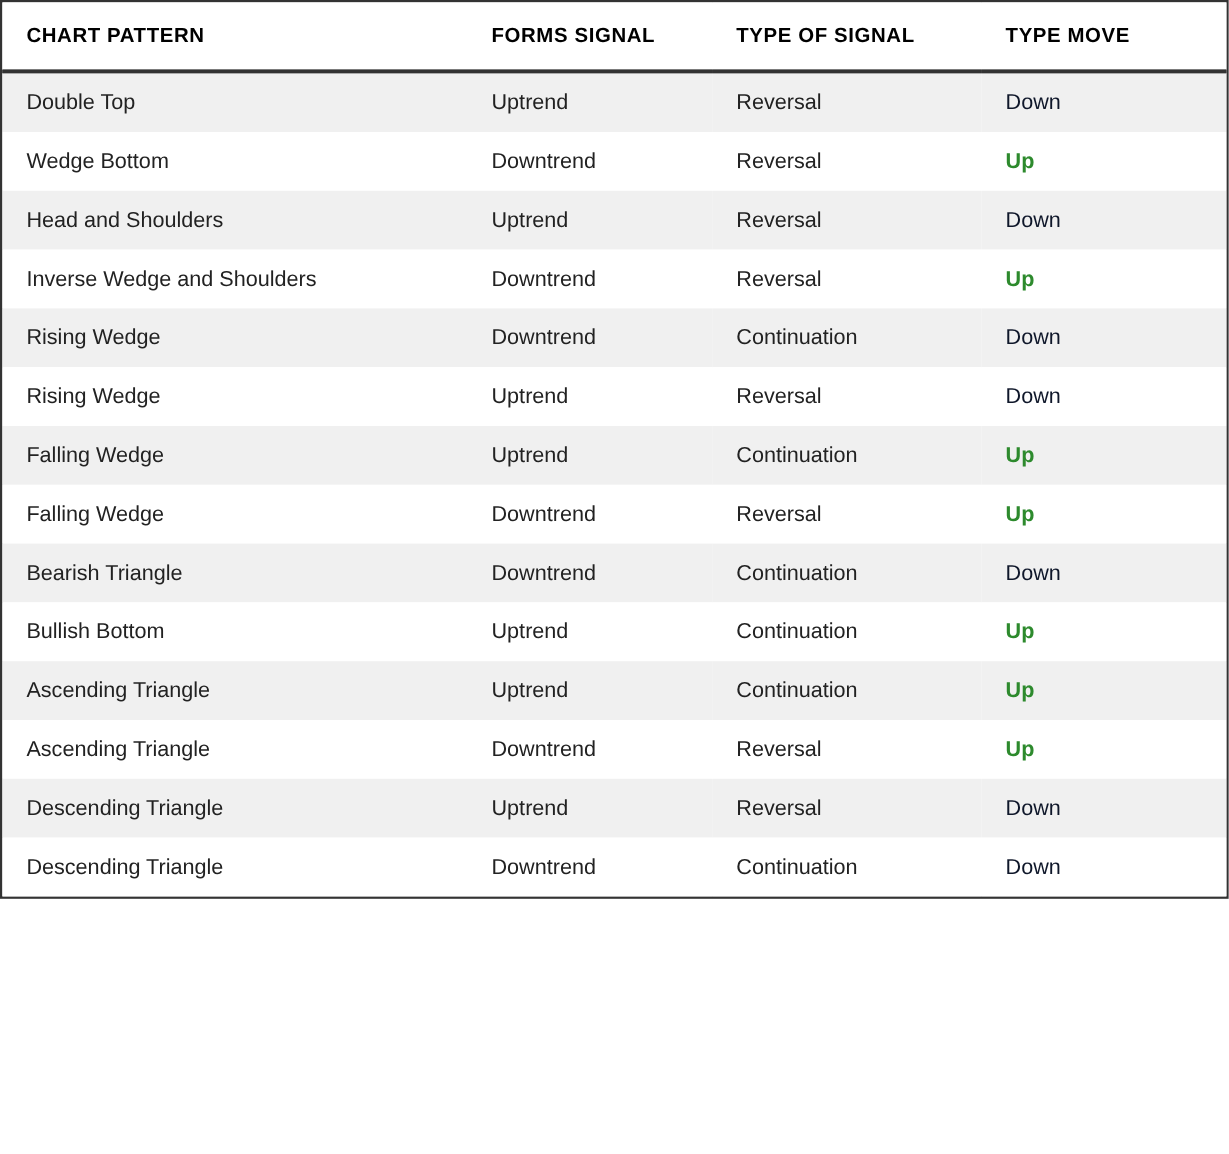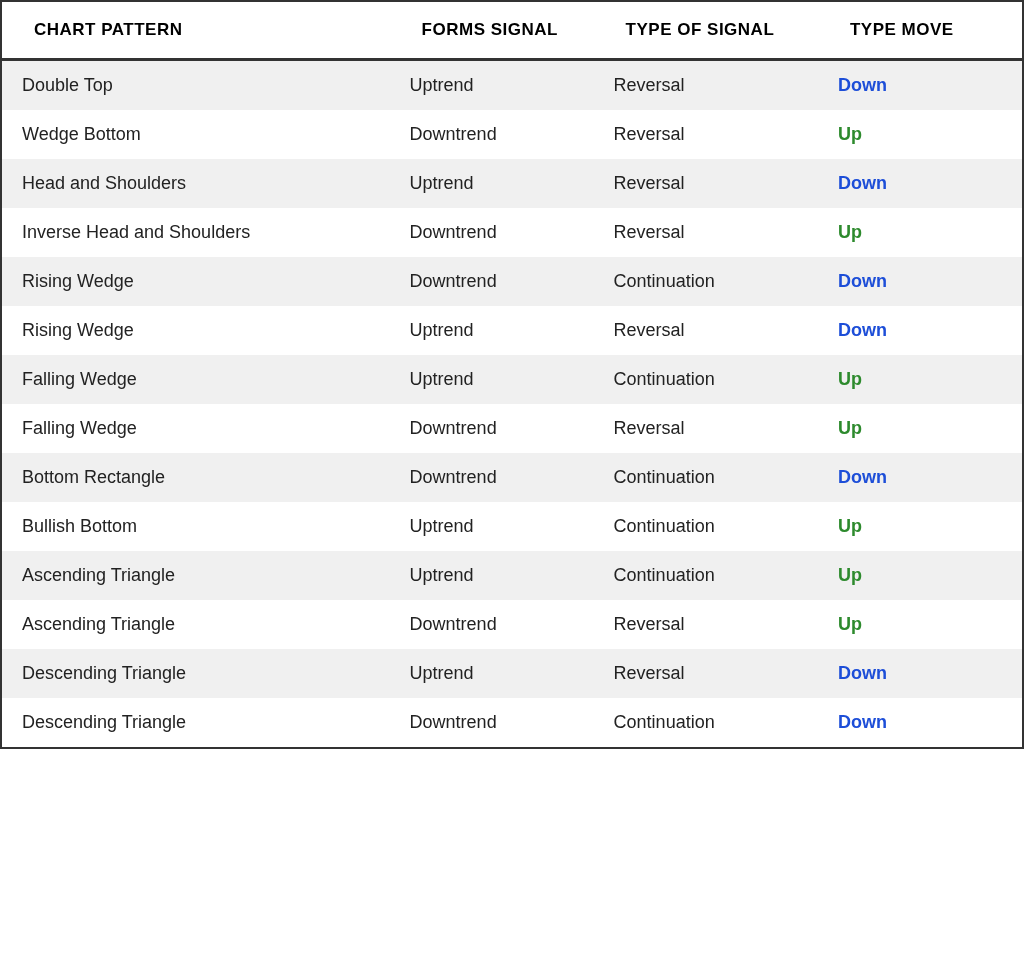--- a/index.html
+++ b/index.html
@@ -24,21 +24,21 @@
     table {
       width: 100%;
       border-collapse: collapse;
     }
 
     thead tr {
       border-bottom: 3px solid #333333;
     }
 
     thead th {
-      padding: 18px 32px;
+      padding: 18px 20px;
       text-align: left;
       font-weight: 900;
       font-size: 17px;
       letter-spacing: 0.5px;
       color: #000000;
       background: #ffffff;
     }
 
     tbody tr:nth-child(odd) {
       background-color: #f0f0f0;
@@ -48,22 +48,22 @@
       background-color: #ffffff;
     }
 
     tbody td {
       padding: 14px 20px;
       font-size: 18px;
       color: #222222;
     }
 
     .next-move-down {
-      color: #1d4ed8;
-      font-weight: bold;
+      color: #0f172a;
+      font-weight: normal;
     }
 
     .next-move-up {
       color: #2d8a2d;
       font-weight: bold;
     }
 
     col.col1 { width: 38%; }
     col.col2 { width: 20%; }
     col.col3 { width: 22%; }
@@ -101,21 +101,21 @@
           <td>Reversal</td>
           <td class="next-move-up">Up</td>
         </tr>
         <tr>
           <td>Head and Shoulders</td>
           <td>Uptrend</td>
           <td>Reversal</td>
           <td class="next-move-down">Down</td>
         </tr>
         <tr>
-          <td>Inverse Head and Shoulders</td>
+          <td>Inverse Wedge and Shoulders</td>
           <td>Downtrend</td>
           <td>Reversal</td>
           <td class="next-move-up">Up</td>
         </tr>
         <tr>
           <td>Rising Wedge</td>
           <td>Downtrend</td>
           <td>Continuation</td>
           <td class="next-move-down">Down</td>
         </tr>
@@ -131,21 +131,21 @@
           <td>Continuation</td>
           <td class="next-move-up">Up</td>
         </tr>
         <tr>
           <td>Falling Wedge</td>
           <td>Downtrend</td>
           <td>Reversal</td>
           <td class="next-move-up">Up</td>
         </tr>
         <tr>
-          <td>Bottom Rectangle</td>
+          <td>Bearish Triangle</td>
           <td>Downtrend</td>
           <td>Continuation</td>
           <td class="next-move-down">Down</td>
         </tr>
         <tr>
           <td>Bullish Bottom</td>
           <td>Uptrend</td>
           <td>Continuation</td>
           <td class="next-move-up">Up</td>
         </tr>

